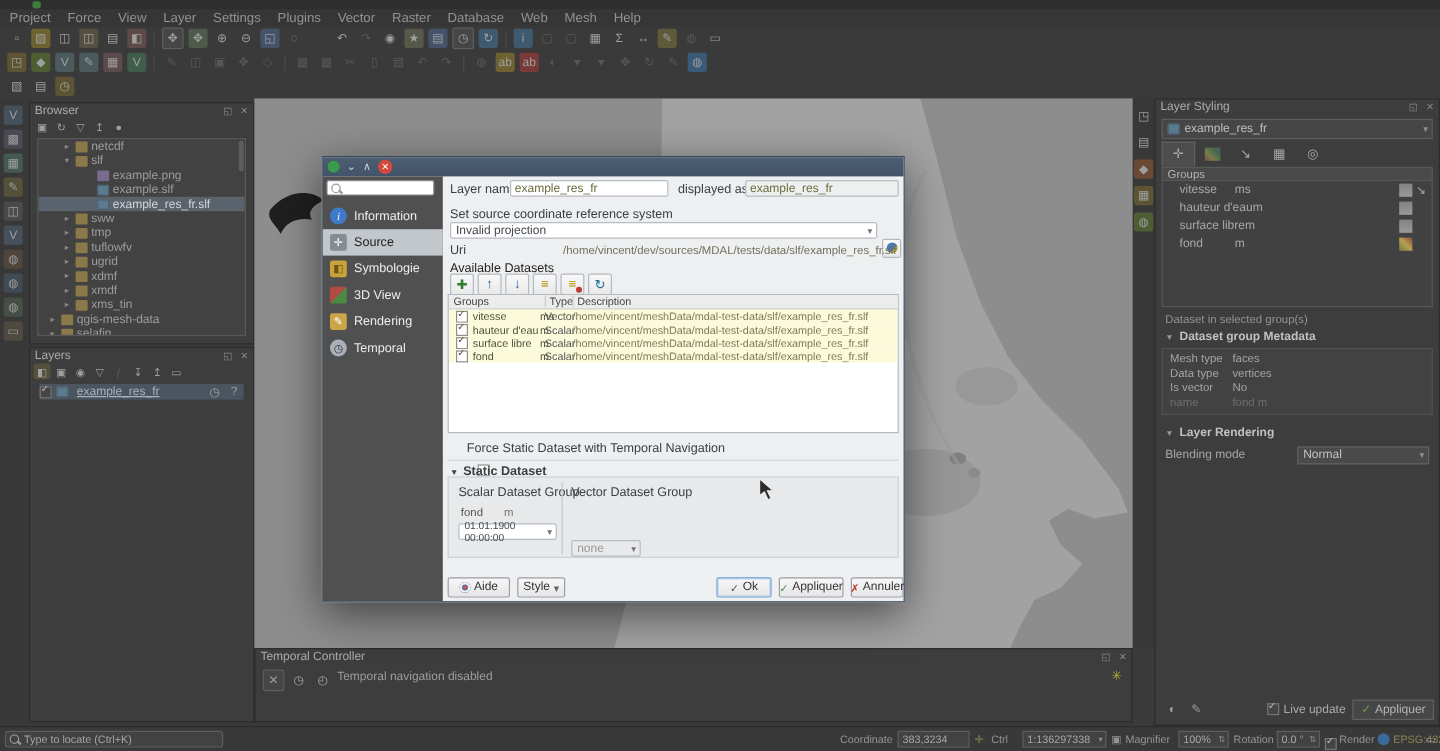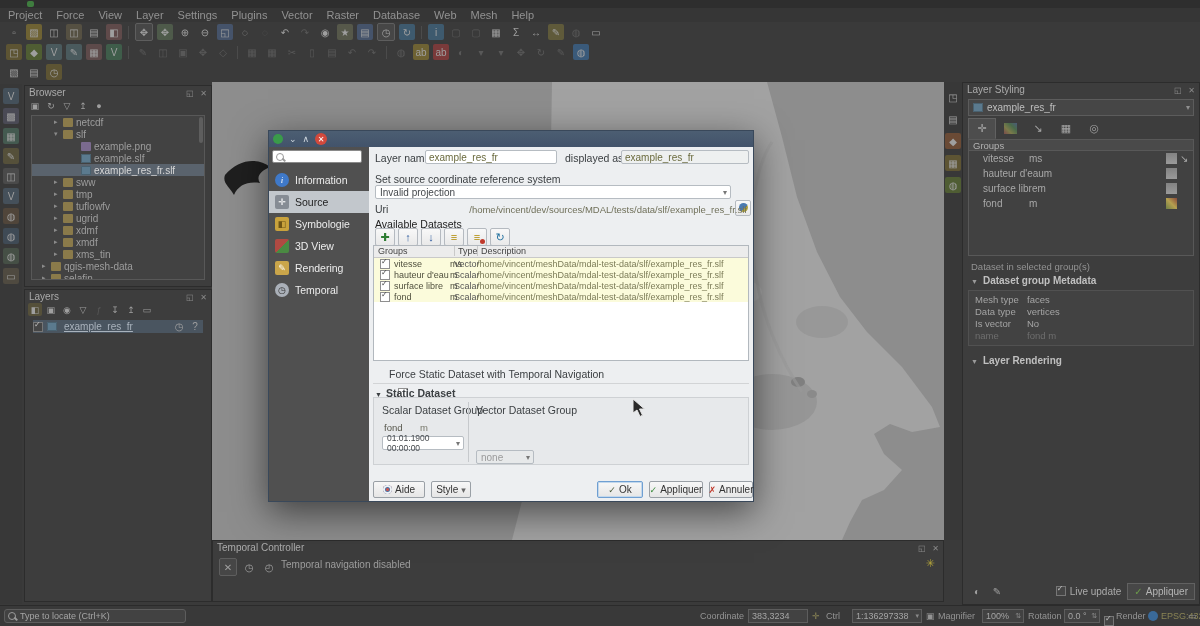--- a/index.html
+++ b/index.html
@@ -494,20 +494,26 @@
           <span class="mk">Is vector</span>
           <span class="mv">No</span>
         </div>
         <div class="mrow dim">
           <span class="mk">name</span>
           <span class="mv">fond m</span>
         </div>
       </div>
   </div>
   <div class="shead" style="top:272px">Layer Rendering</div>
+  <div class="blendrow">
+    <span>Blending mode</span>
+    <span class="dcombo">
+        <span>Normal</span>
+      </span>
+  </div>
   <div class="sbottom">
     <span style="margin-right:auto;display:flex;padding-left:4px">
 
     <span class="ti">◐</span>
         <span class="ti">✎</span>
       </span>
     <span class="cbd on"></span>
     <span style="margin-left:4px">Live update</span>
     <span class="sbtn">
       <span style="color:#6a9a4a;margin-right:3px">✓</span>

